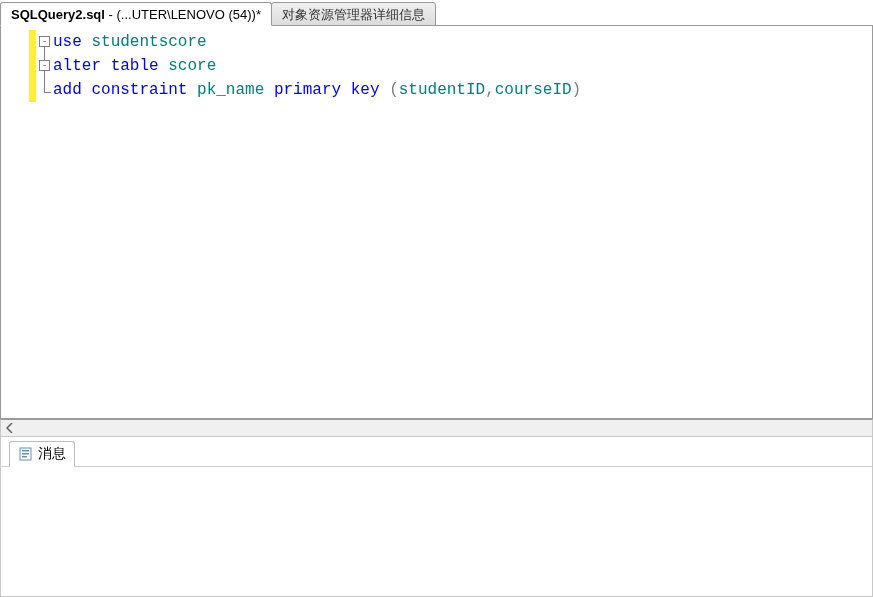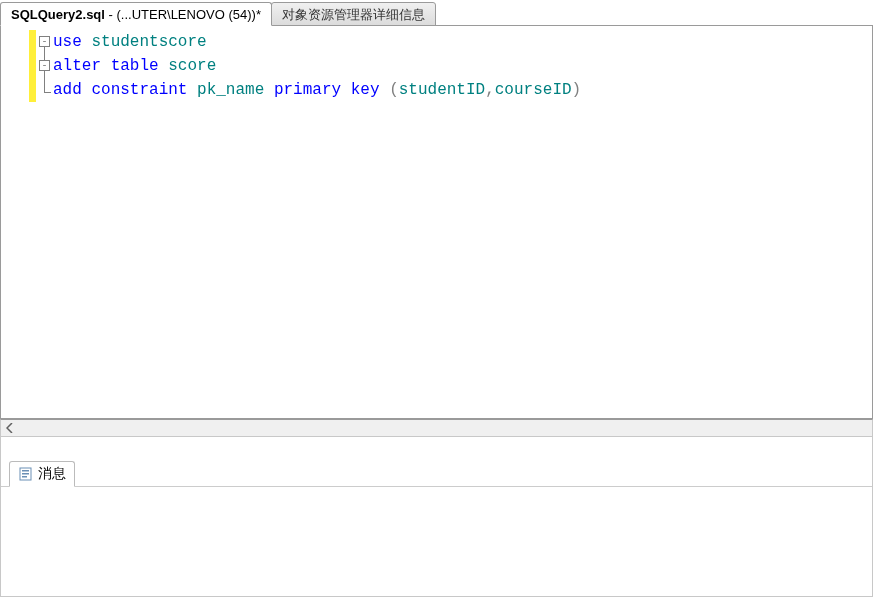--- a/index.html
+++ b/index.html
@@ -134,21 +134,20 @@
   display: flex;
   flex-direction: column;
 }
 .msg-tabs {
   height: 30px;
   display: flex;
   align-items: flex-end;
   padding-left: 8px;
   padding-top: 4px;
   border-bottom: 1px solid #cccccc;
-  margin-top: 20px;
 }
 .msg-tab {
   display: flex;
   align-items: center;
   gap: 4px;
   padding: 3px 8px;
   border: 1px solid #bbb;
   border-bottom: 1px solid #fff;
   border-top-left-radius: 3px;
   border-top-right-radius: 3px;

